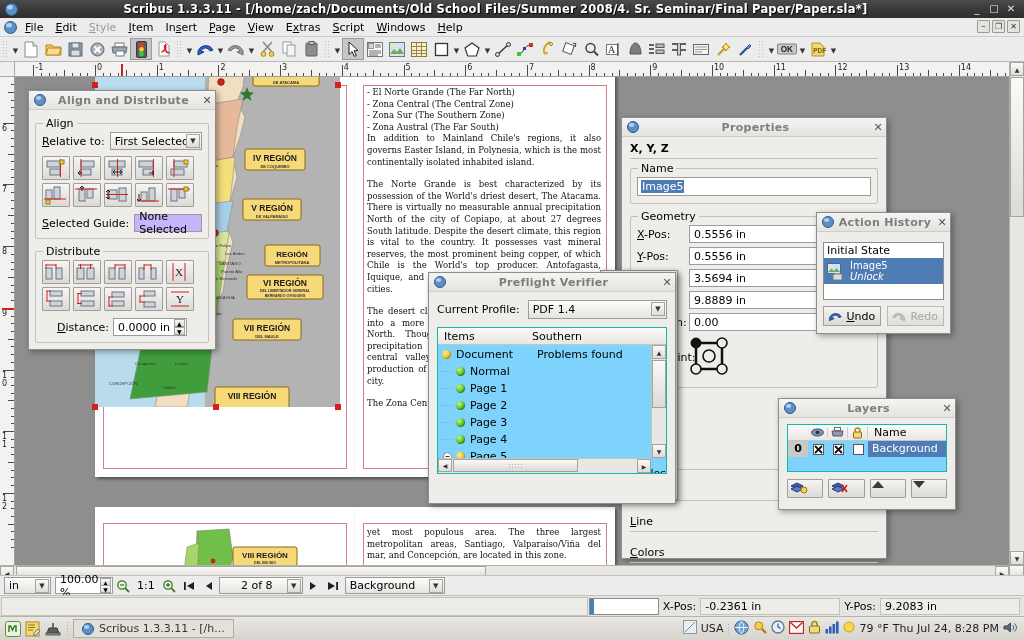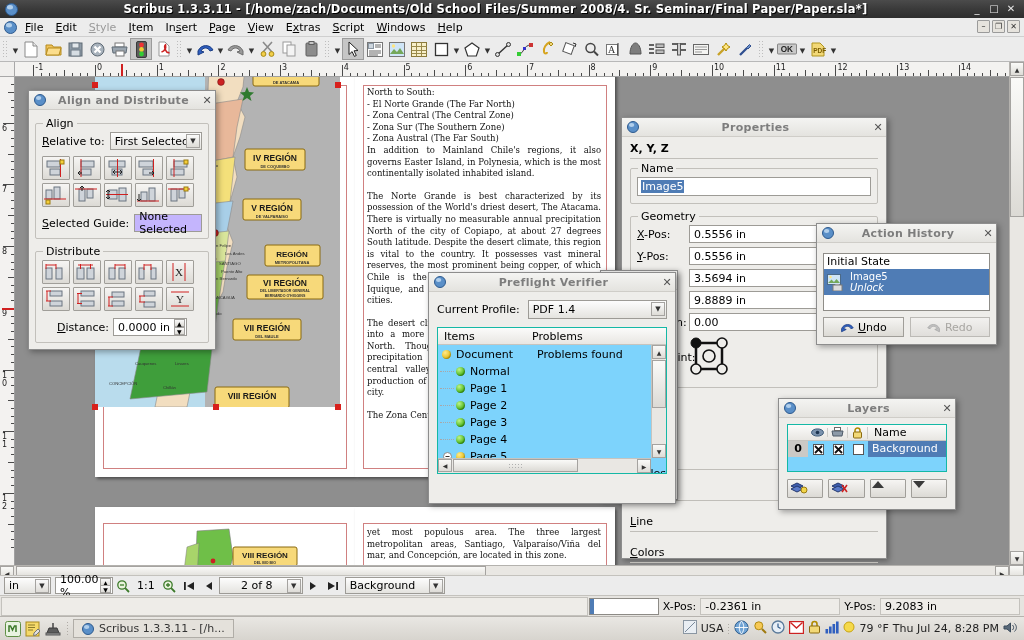--- a/index.html
+++ b/index.html
@@ -746,21 +746,20 @@
       <div class="selhandle" style="left:-3px;top:75px;"></div>
       <div class="selhandle" style="left:240px;top:75px;"></div>
       <div class="selhandle" style="left:-3px;top:397px;"></div>
       <div class="selhandle" style="left:118px;top:397px;"></div>
       <div class="selhandle" style="left:240px;top:397px;"></div>
     </div>
 
     <div class="page pg2">
       <div class="margin" style="left:8px;top:78px;right:8px;bottom:8px;"></div>
       <div class="doccol" style="left:12px;top:80px;width:234px;">
-        <div>North to South:</div>
         <div>   - El Norte Grande (The Far North)</div>
         <div>   - Zona Central (The Central Zone)</div>
         <div>   - Zona Sur (The Southern Zone)</div>
         <div>   - Zona Austral (The Far South)</div>
         <div style="text-align:justify;">In addition to Mainland Chile's regions, it also governs Easter Island, in Polynesia, which is the most continentally isolated inhabited island.</div>
         <div style="height:11px;"></div>
         <div style="text-align:justify;">The Norte Grande is best characterized by its possession of the World's driest desert, The Atacama.  There is virtually no measurable annual precipitation North of the city of Copiapo, at about 27 degrees South latitude.  Despite the desert climate, this region is vital to the country.  It possesses vast mineral reserves, the most prominent being copper, of which Chile is the World's top producer.  Antofagasta, Iquique, and Arica are the Zone's most important cities.</div>
         <div style="height:11px;"></div>
         <div style="text-align:justify;">The desert climate of the Norte Grande transitions into a more Mediterranean climate in the Norte North.  Though the climate remains semi-arid, precipitation that falls in the Andes moves to the central valleys, making conditions ideal for the production of Pisco.  La Serena is this area's largest city.</div>
         <div style="height:11px;"></div>
@@ -1121,21 +1120,21 @@
         </div>
       <div style="position:relative;height:160px;margin-top:4px;background:#fff;border:1px solid #9d9b96;">
         <div class="scrv" style="width:13px;">
           <div class="sbtn" style="height:12px;">▲</div>
           <div class="sthumb" style="height:56px;margin-top:1px;"></div>
         </div>
       </div>
     </div>
   </div>
 
-  <div class="dlg" style="left:816px;top:223px;width:181px;z-index:6;">
+  <div class="dlg" style="left:816px;top:212px;width:135px;z-index:6;">
     <div class="dlg-tb">
       <div class="d-icon">
         <svg width="12" height="12" viewBox="0 0 12 12">
             <circle cx="6" cy="6" r="5.5" fill="#5a8fc8" stroke="#2e5a8e"></circle>
             <ellipse cx="4.6" cy="4" rx="2.7" ry="2" fill="#cfe4f7" opacity=".75"></ellipse>
           </svg>
       </div>
       <div class="d-title">Action History</div>
       <div class="dlg-x">✕</div>
     </div>
@@ -1189,21 +1188,21 @@
         <div style="font-size:11px;">Current Profile:</div>
         <div class="combo" style="flex:1;height:19px;">
           <span>PDF 1.4</span>
           <span class="cbtn">▼</span>
         </div>
       </div>
 
       <div class="treewrap" style="margin-top:8px;height:147px;">
         <div class="theadrow">
           <div style="width:88px;">Items</div>
-          <div style="flex:1;">Problems</div>
+          <div style="flex:1;">Southern</div>
         </div>
         <div style="padding:1px 0 0 2px;">
           <div class="trow">
             <span style="width:2px;"></span>
             <span class="bullet bul-yellow"></span>
             <span style="width:81px;">Document</span>
             <span>Problems found</span>
           </div>
           <div class="trow">
             <span style="width:14px;border-bottom:1px dotted #a8a8a8;height:1px;margin-right:2px;"></span>

